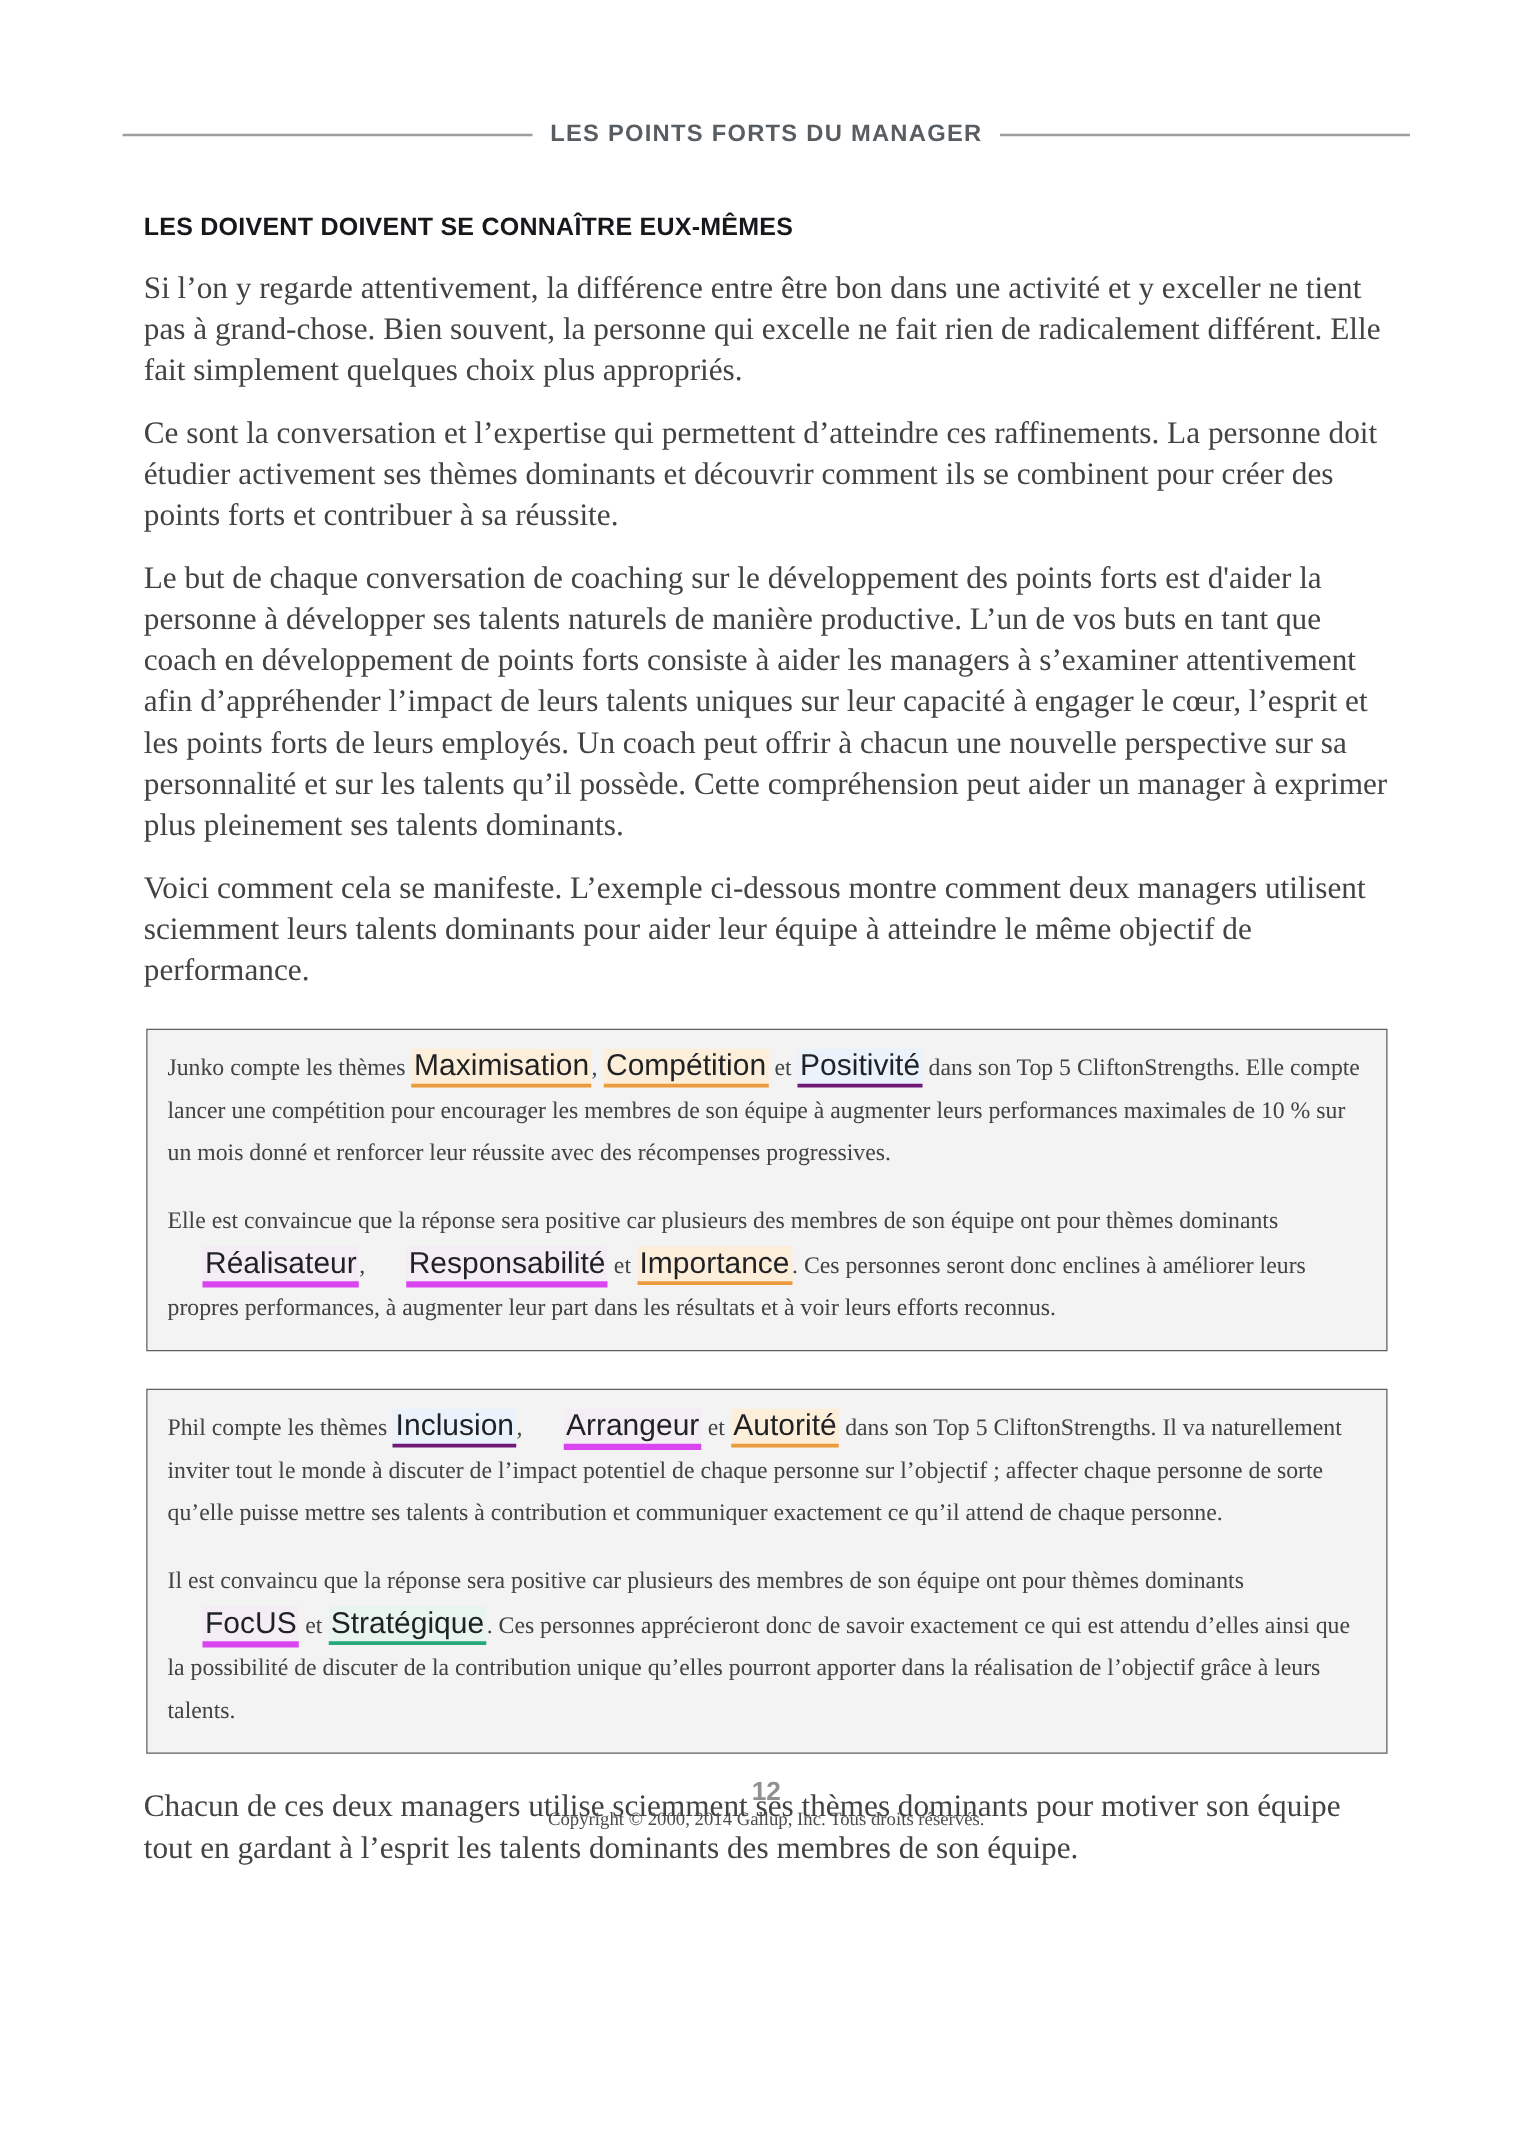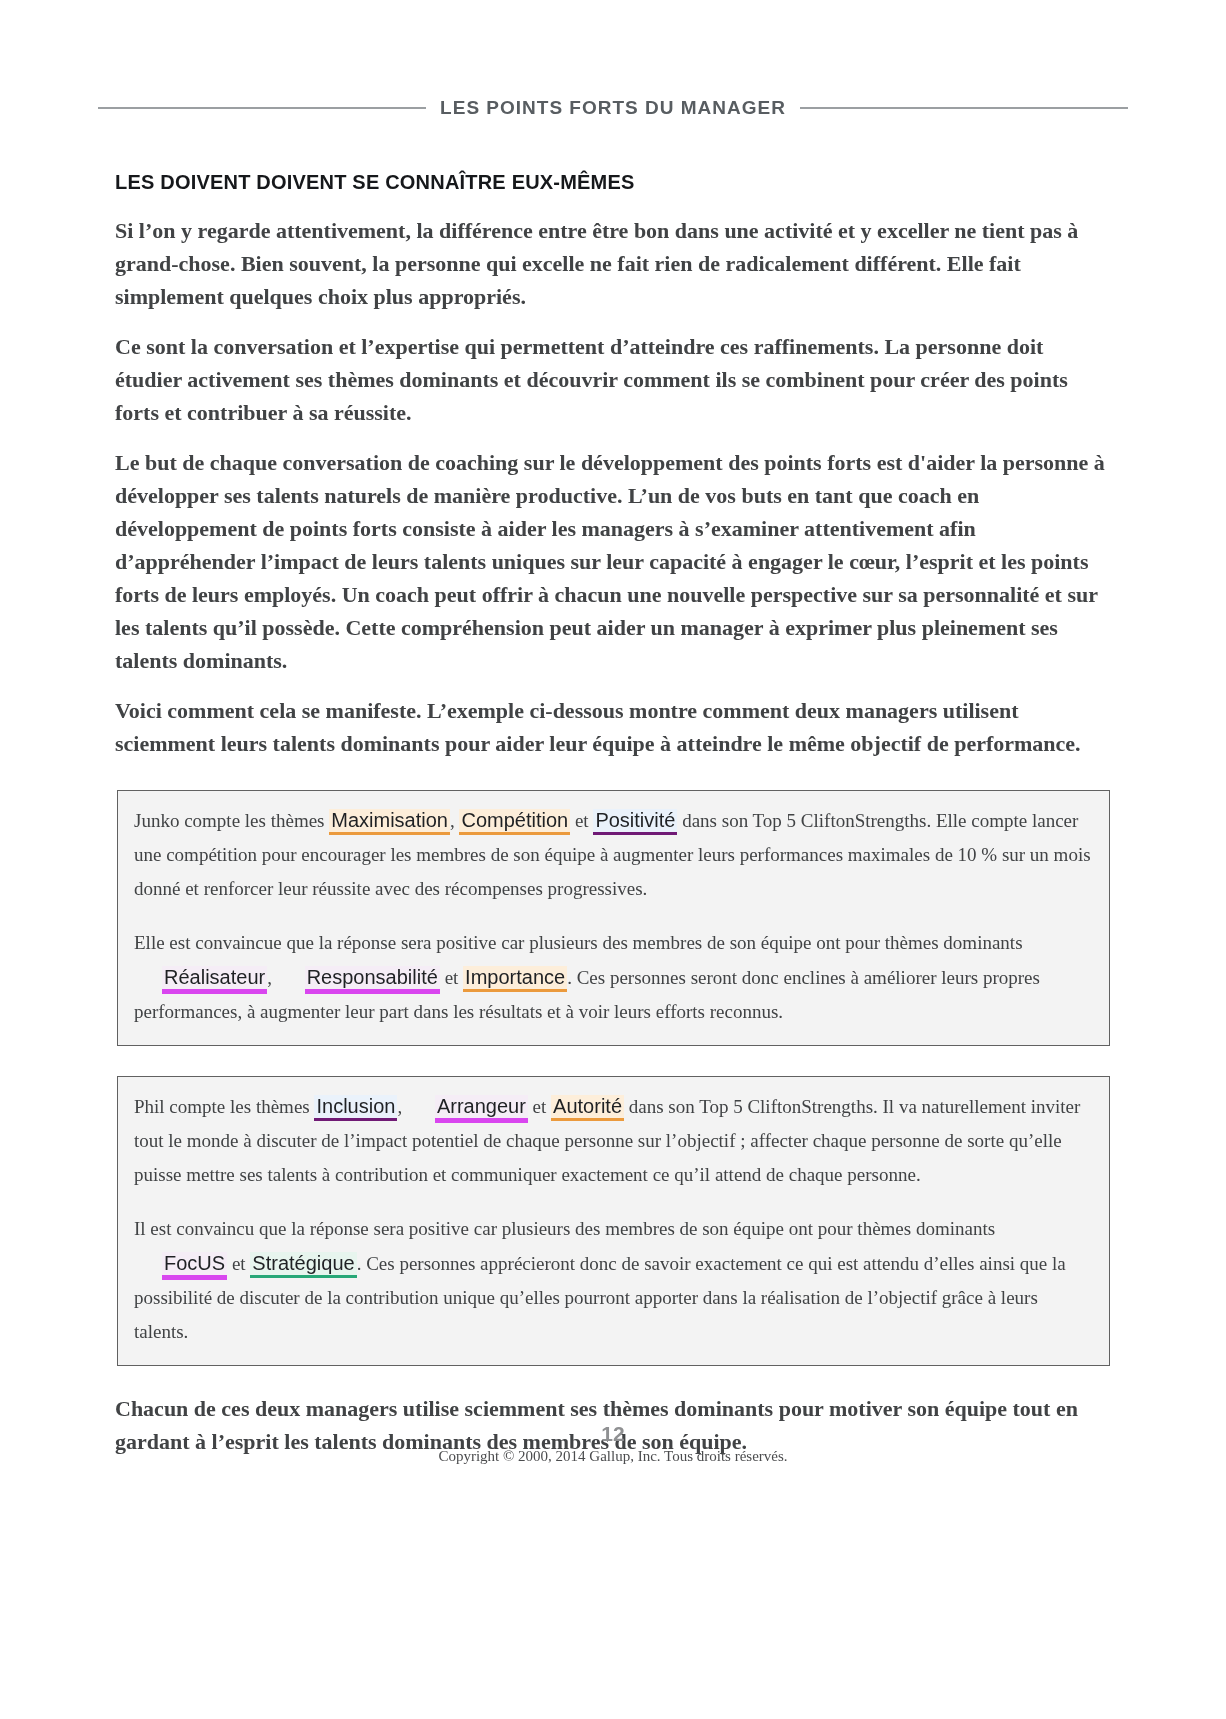--- a/index.html
+++ b/index.html
@@ -37,42 +37,41 @@
   .content { margin: 0 116px 0 115px; }
   h2.section-heading {
     font-family: "Liberation Sans", sans-serif;
     font-size: 20px;
     font-weight: bold;
     color: #16181b;
     margin: 52px 0 20px 0;
     letter-spacing: 0.2px;
   }
   p.body-p {
-    font-size: 22px;
+    font-size: 25px;
     line-height: 33px;
     margin: 0 0 17px 0;
-    font-weight: bold;
   }
   
   .example-box {
     background: #f3f3f3;
     border: 1px solid #616161;
     padding: 12px 18px 16px 16px;
     margin: 30px 0 26px 2px;
   }
   .example-box p {
     font-size: 19px;
     line-height: 34px;
     margin: 0 0 20px 0;
   }
   .example-box p:last-child { margin-bottom: 0; }
   
   .theme {
     font-family: "Liberation Sans", sans-serif;
-    font-size: 20px;
+    font-size: 24px;
     color: #1f2124;
     padding: 0 2px 1px 2px;
   }
   .theme-influencing  { background: #fdeeda; border-bottom: 3px solid #eb9a3d; }
   .theme-relationship { background: #eaf2fb; border-bottom: 3px solid #701a75; }
   .theme-executing    { background: #f5edf6; border-bottom: 5px solid #d946ef; margin-left: 28px; }
   .theme-strategic    { background: #e7f5ee; border-bottom: 3px solid #27a877; }
   .closing { margin-top: 32px; }
   
   .footer {

